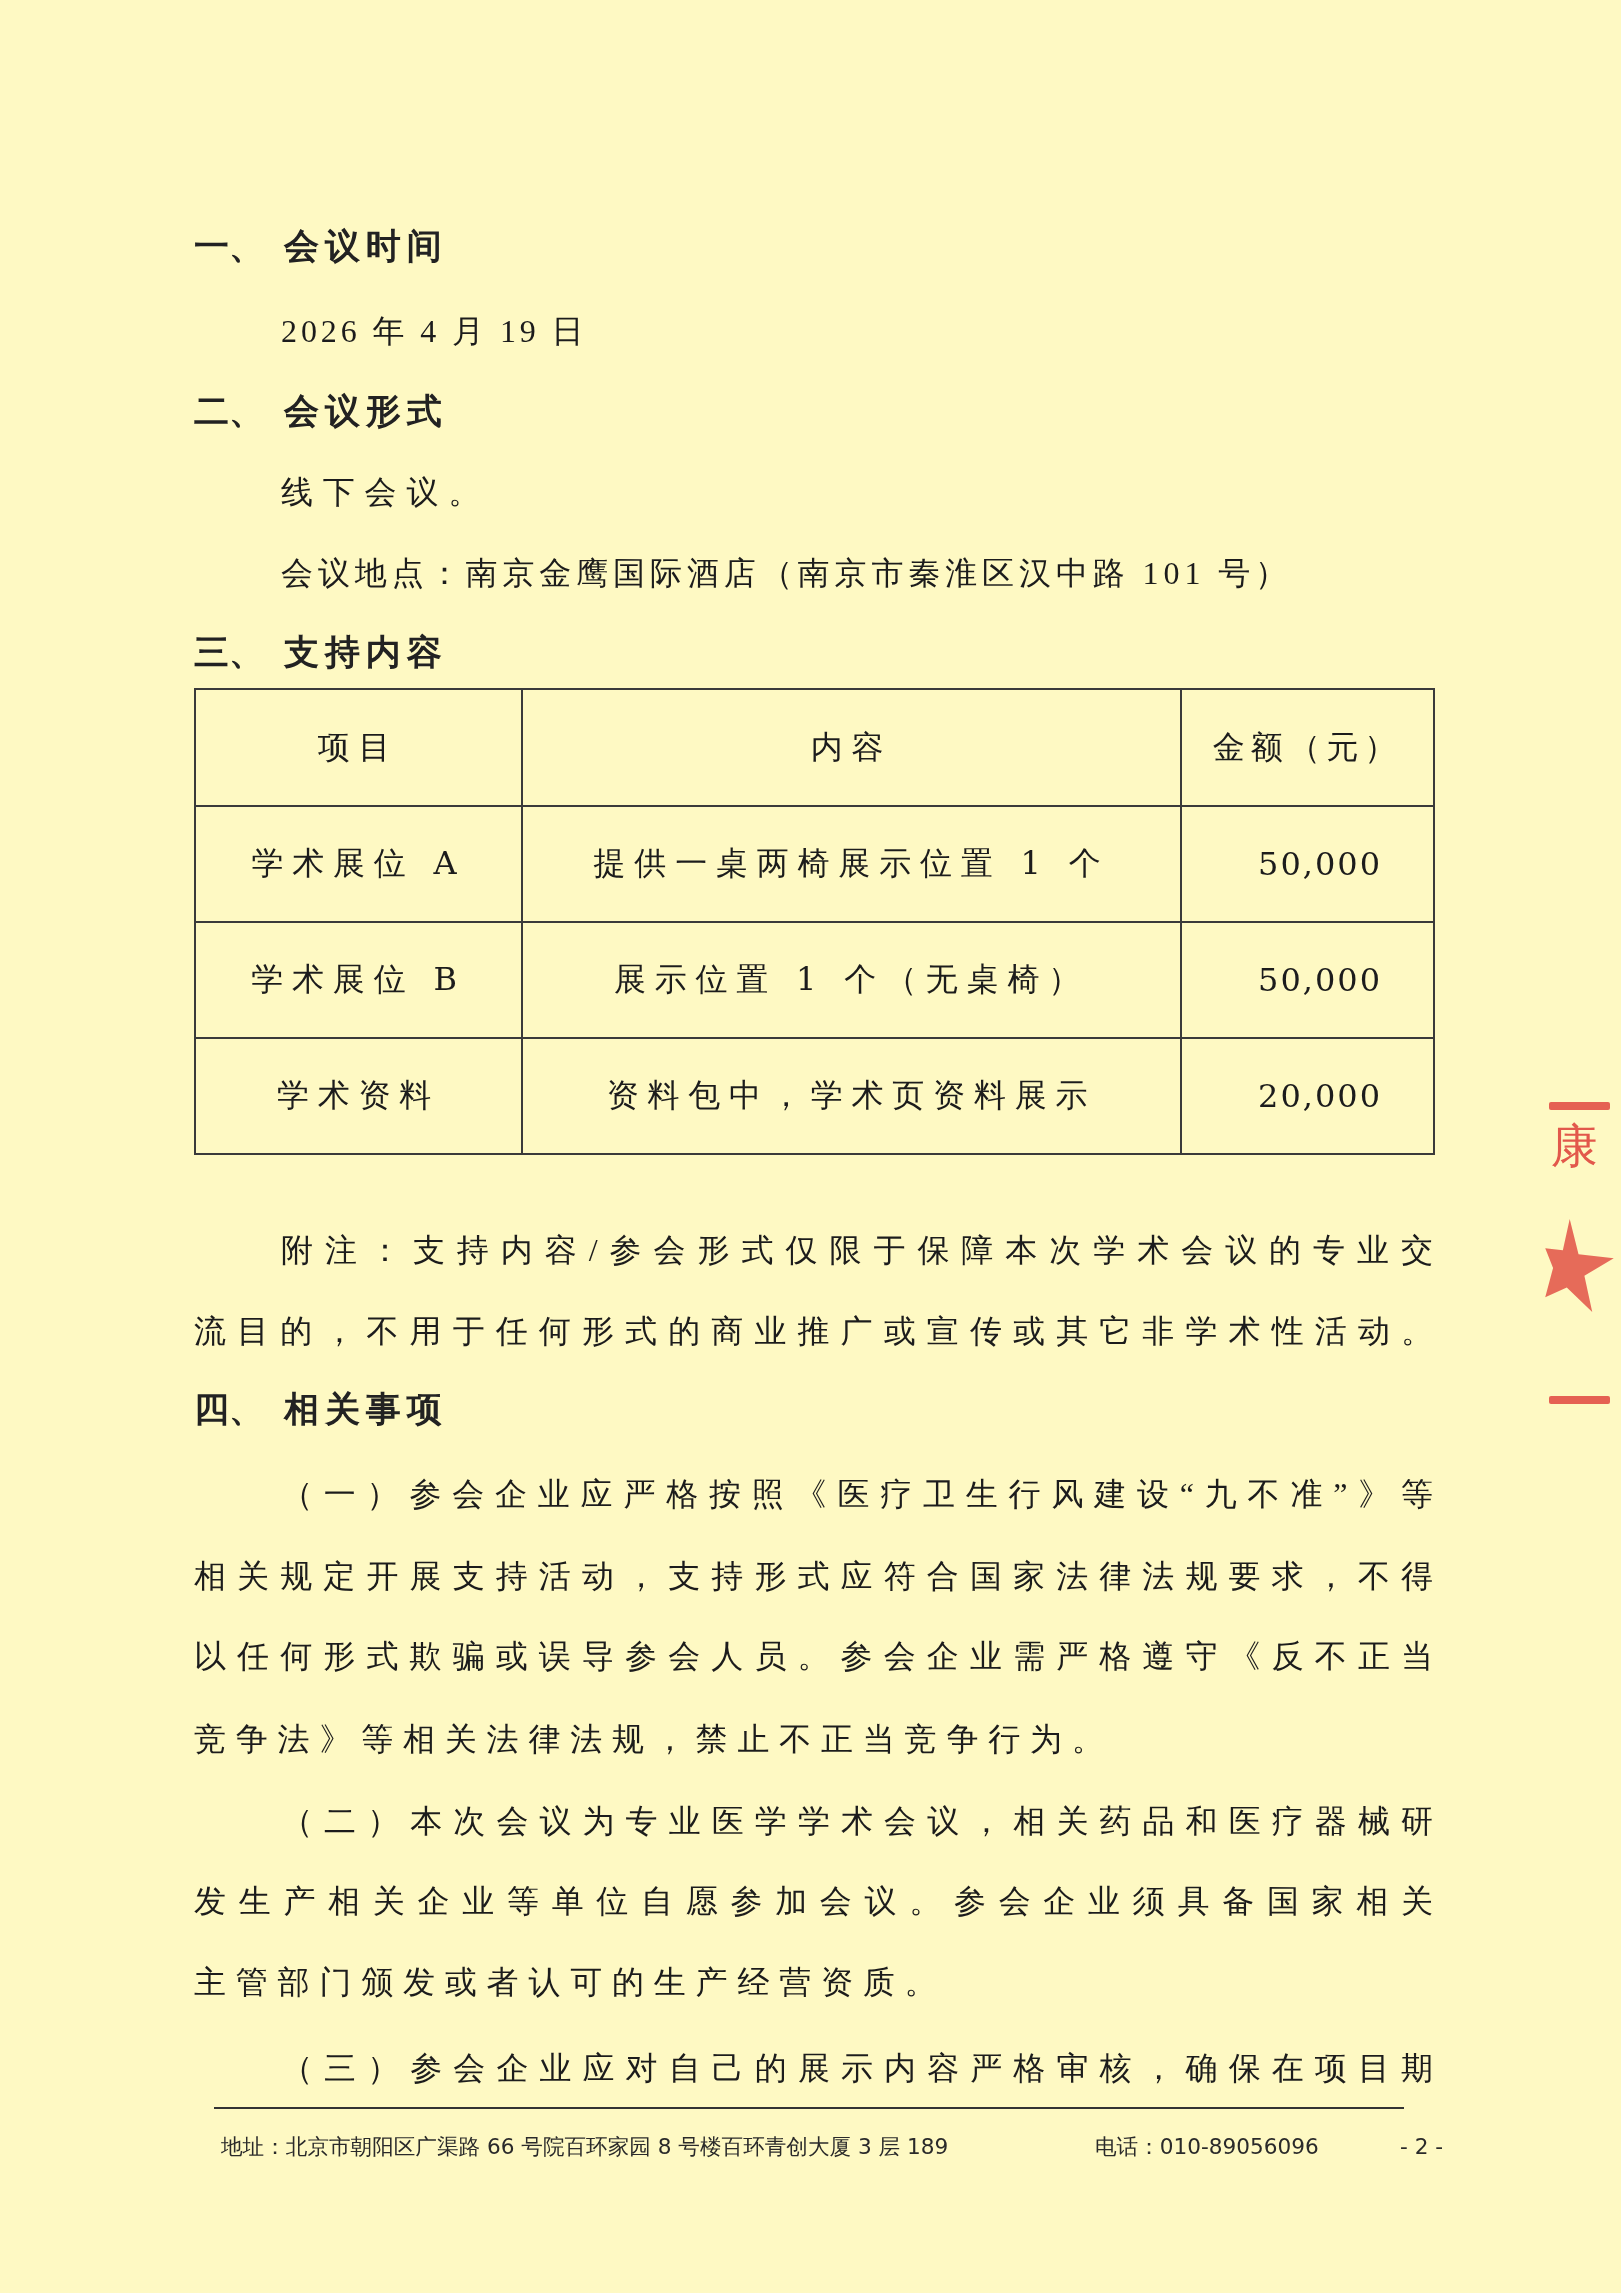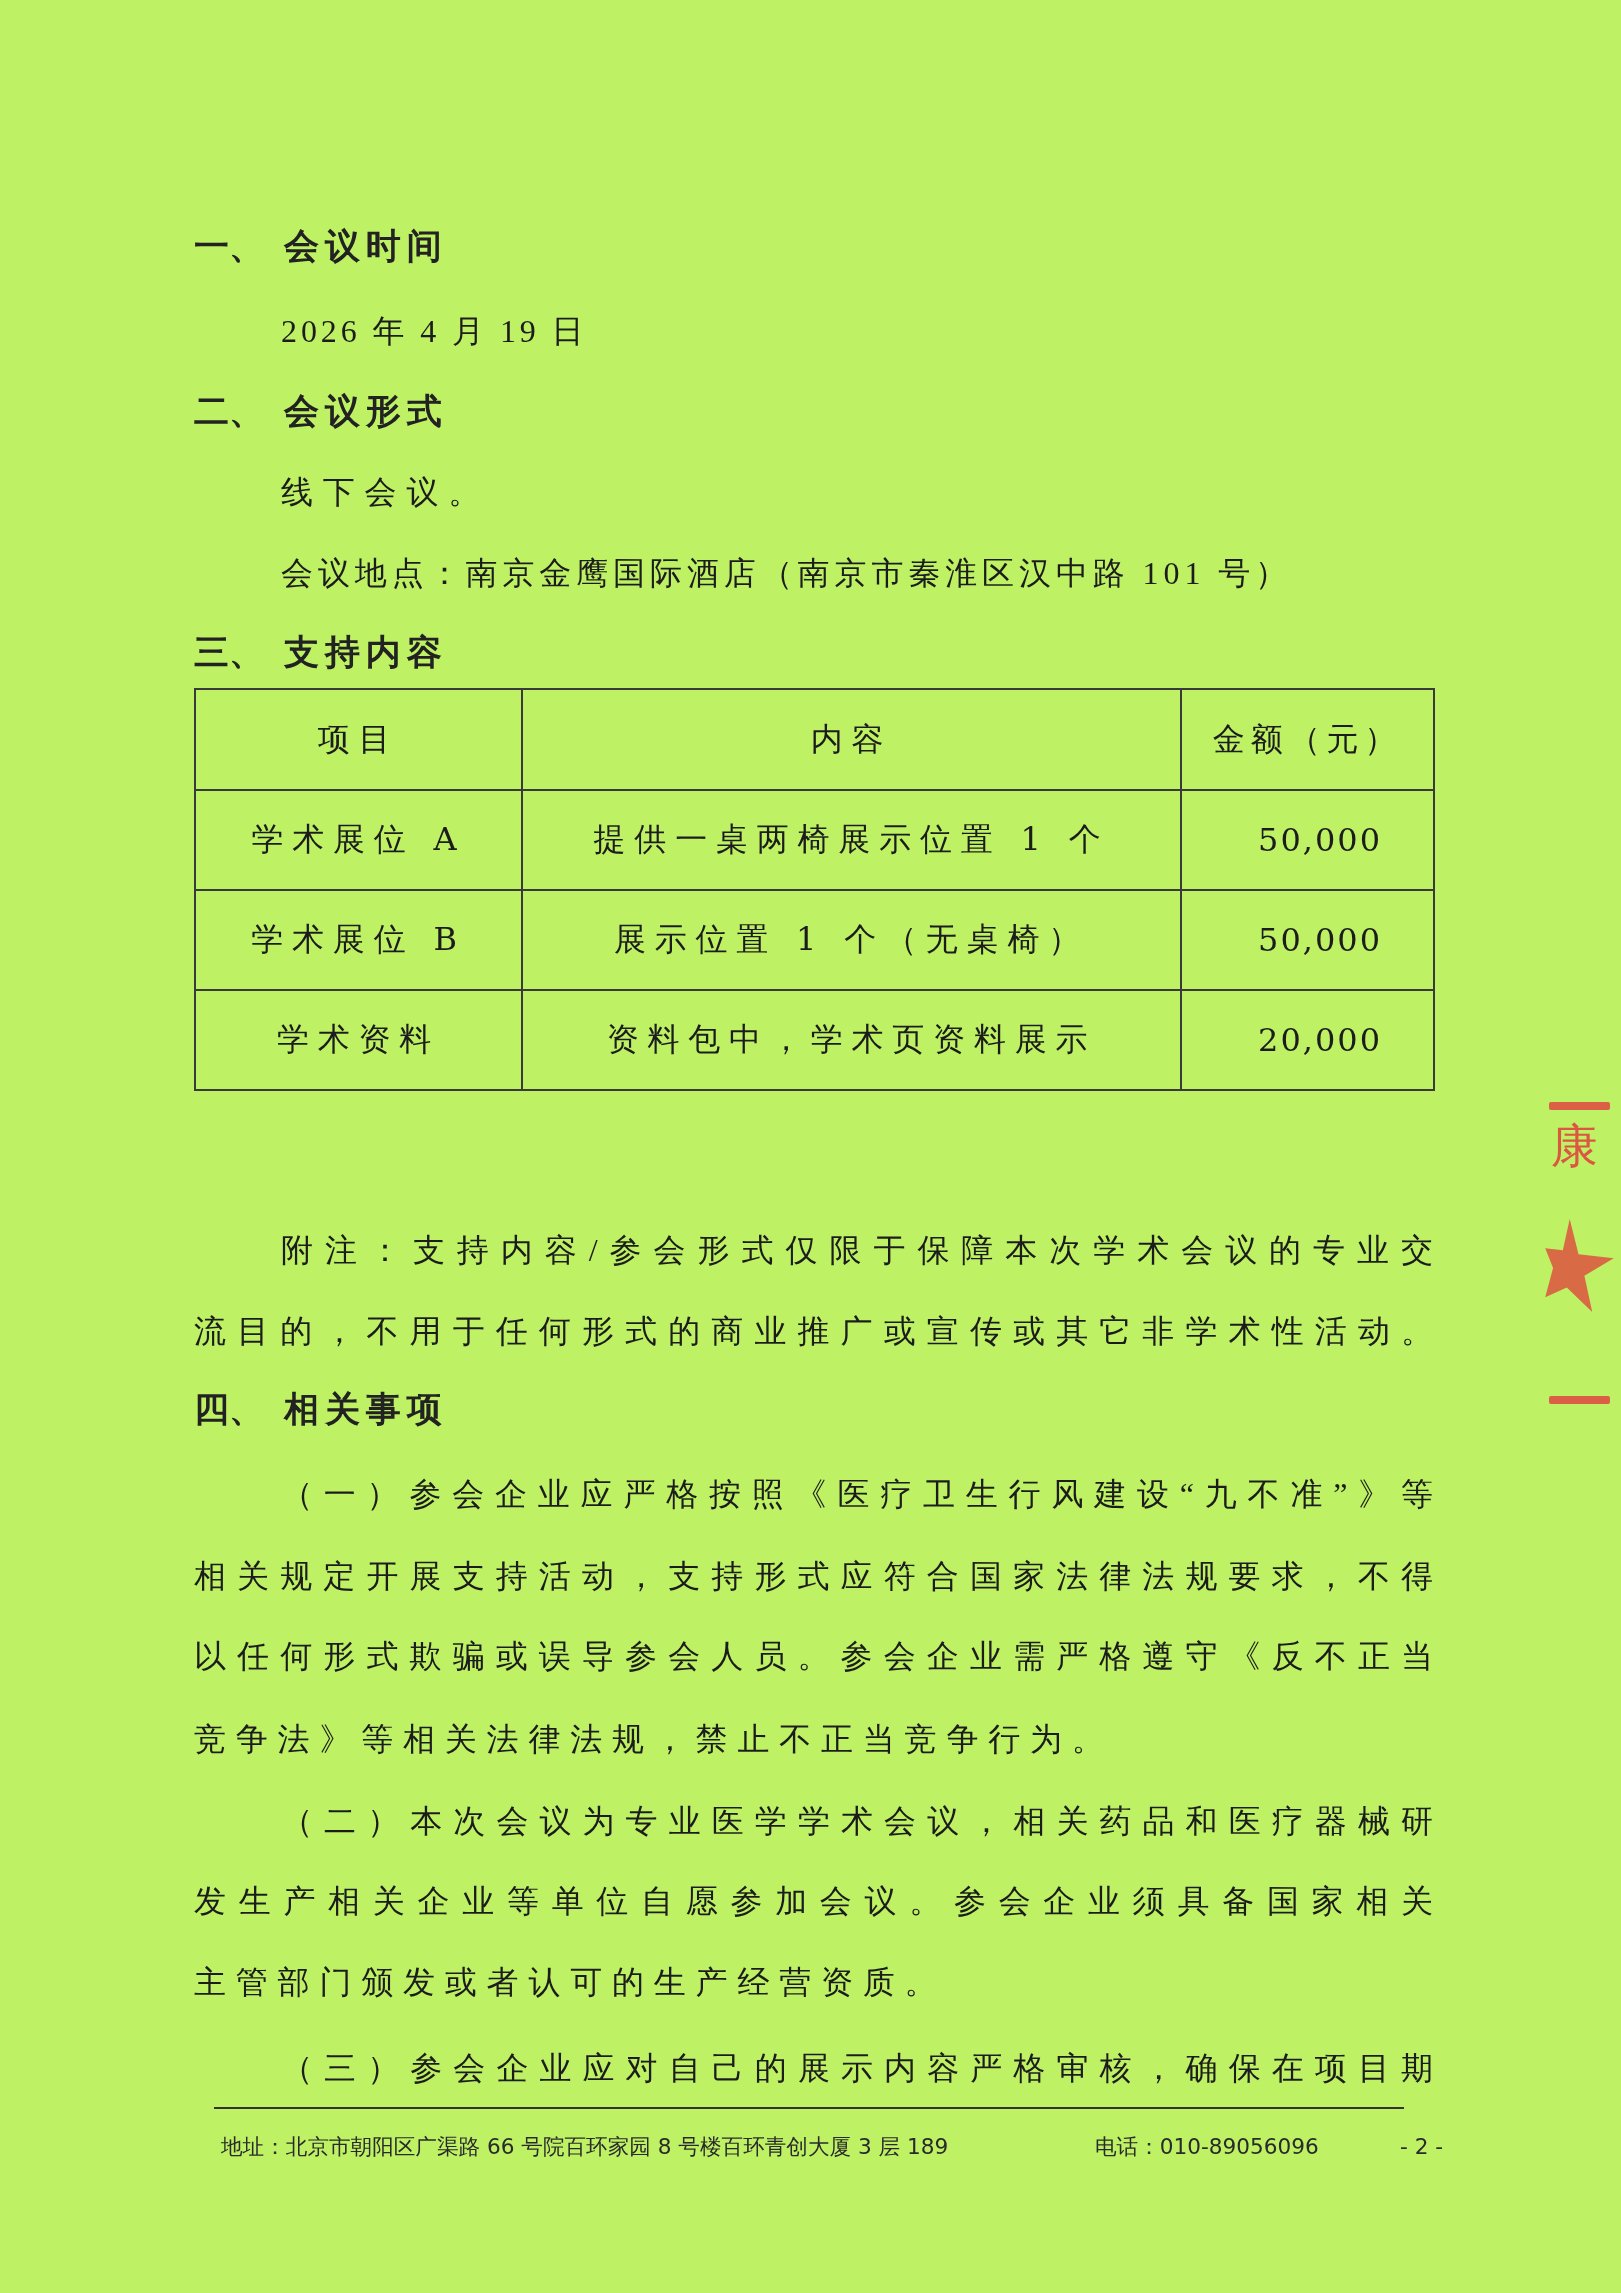--- a/index.html
+++ b/index.html
@@ -1,30 +1,30 @@
 <!DOCTYPE html>
 <html><head>
 <meta charset="utf-8">
 <style>
   html, body { margin: 0; padding: 0; background: #ffffff; }
   body { width: 1621px; height: 2294px; position: relative; overflow: hidden;
          font-family: "DejaVu Serif", "Liberation Serif", serif; color: #1c1c1c; }
-  .page { position: absolute; left: 0; top: 0; width: 1621px; height: 2294px; background: #bef264; }
+  .page { position: absolute; left: 0; top: 0; width: 1621px; height: 2294px; background: #fef9c3; }
   .line { position: absolute; left: 194px; width: 1239px; height: 49px; line-height: 49px;
           white-space: nowrap; font-size: 32px; letter-spacing: 9.8px; font-family: Liberation Serif, serif; }
   .line.indent { left: 281px; width: 1152px; }
   .heading { position: absolute; left: 194px; height: 49px; line-height: 49px;
              font-family: "DejaVu Sans", "Liberation Sans", sans-serif; font-weight: bold;
              font-size: 35px; letter-spacing: 5.9px; white-space: nowrap; color: #222; }
   .heading .num { display: inline-block; width: 90px; letter-spacing: 0; }
   .justify { text-align: justify; text-align-last: justify; letter-spacing: 0; }
 
   table.support { position: absolute; left: 194px; top: 688px; width: 1239px;
                   border-collapse: collapse; table-layout: fixed; }
-  table.support td, table.support th { border: 2px solid #3a3a3a; height: 98px; padding: 0;
+  table.support td, table.support th { border: 2px solid #3a3a3a; height: 98px; padding: 8px;
                   font-size: 32px; font-weight: normal; letter-spacing: 8.8px; text-align: center;
                   vertical-align: middle; white-space: nowrap; color: #1c1c1c; }
   table.support th { height: 99px; }
   table.support .amt { text-align: right; padding-right: 51px; letter-spacing: 2px; }
   table.support th.amt-h { letter-spacing: 5.9px; }
 
   .footer-rule { position: absolute; left: 214px; top: 2107px; width: 1190px; height: 0;
                  border-top: 2px solid #333; }
   .footer { position: absolute; top: 2131px; height: 31px; line-height: 31px; font-size: 21.6px;
             font-family: "DejaVu Sans", "Liberation Sans", sans-serif; color: #2a2a2a; white-space: nowrap; }

